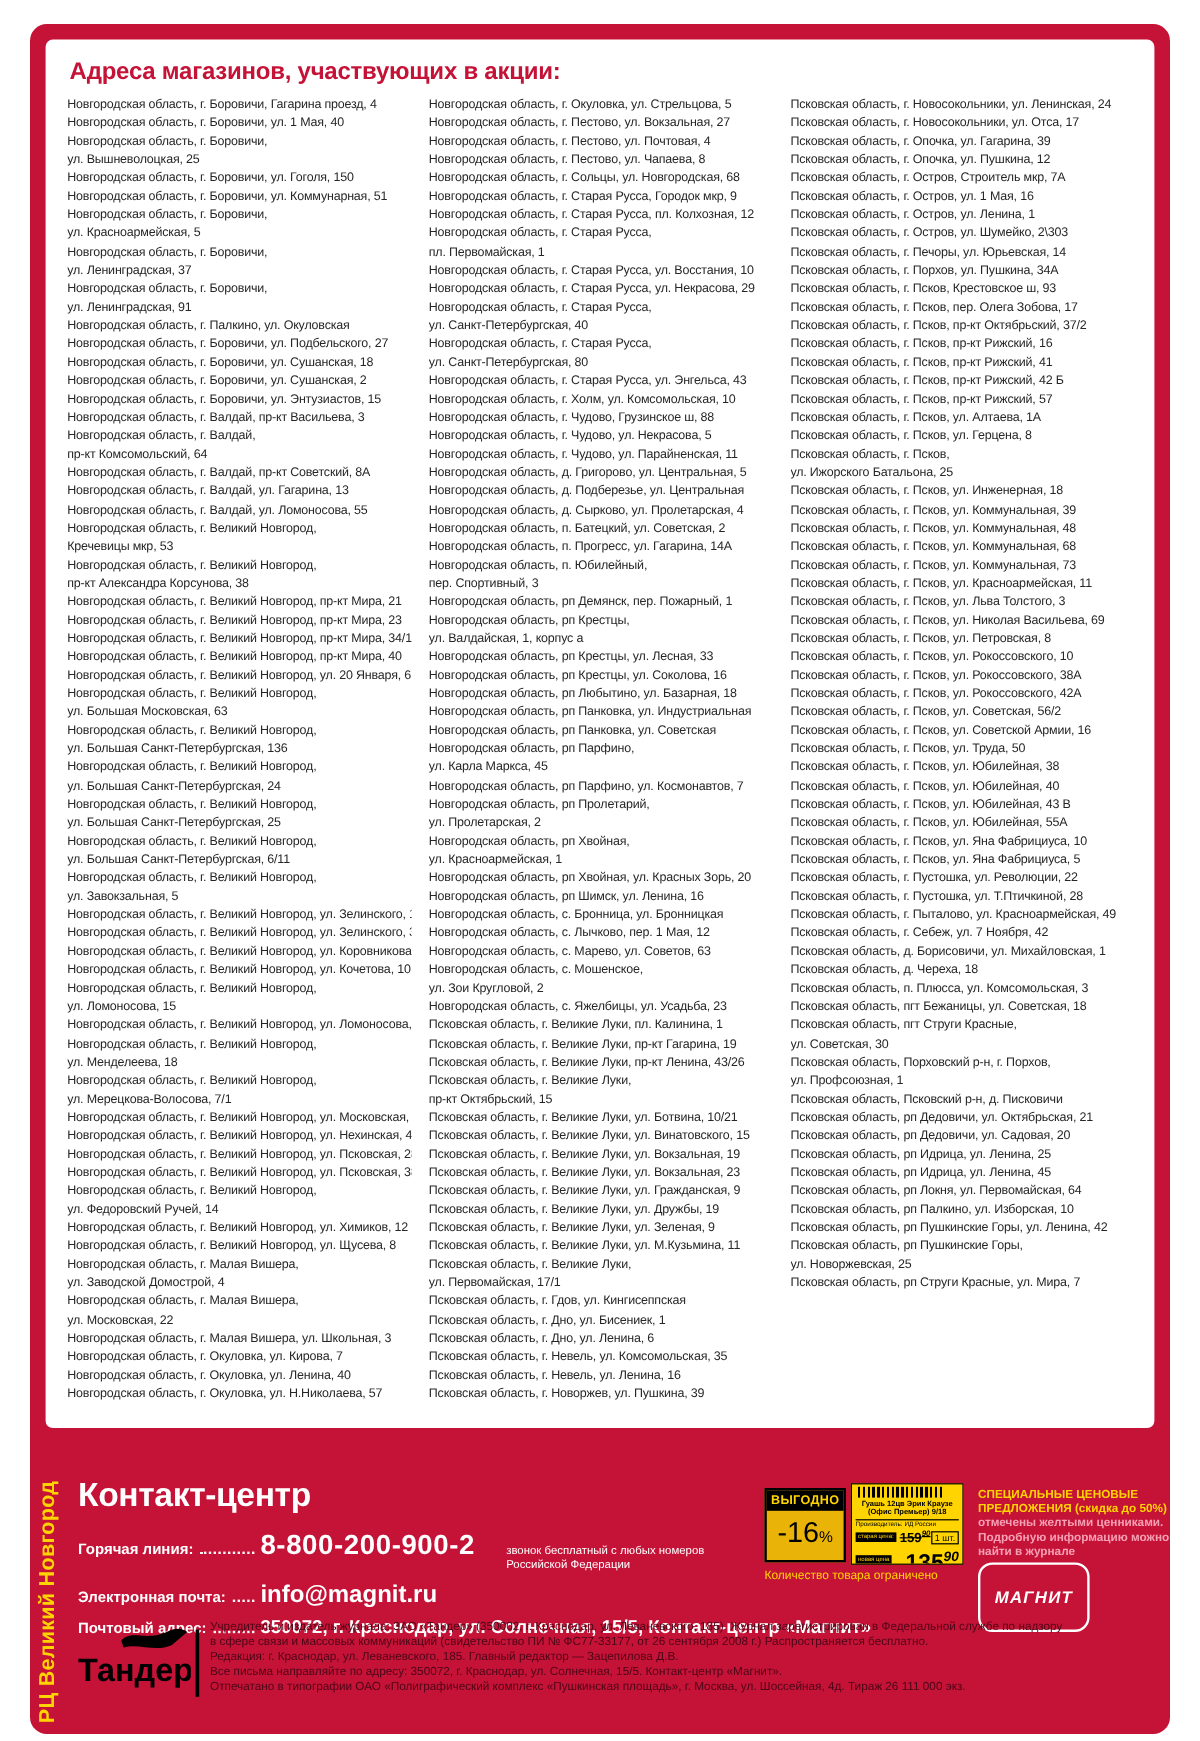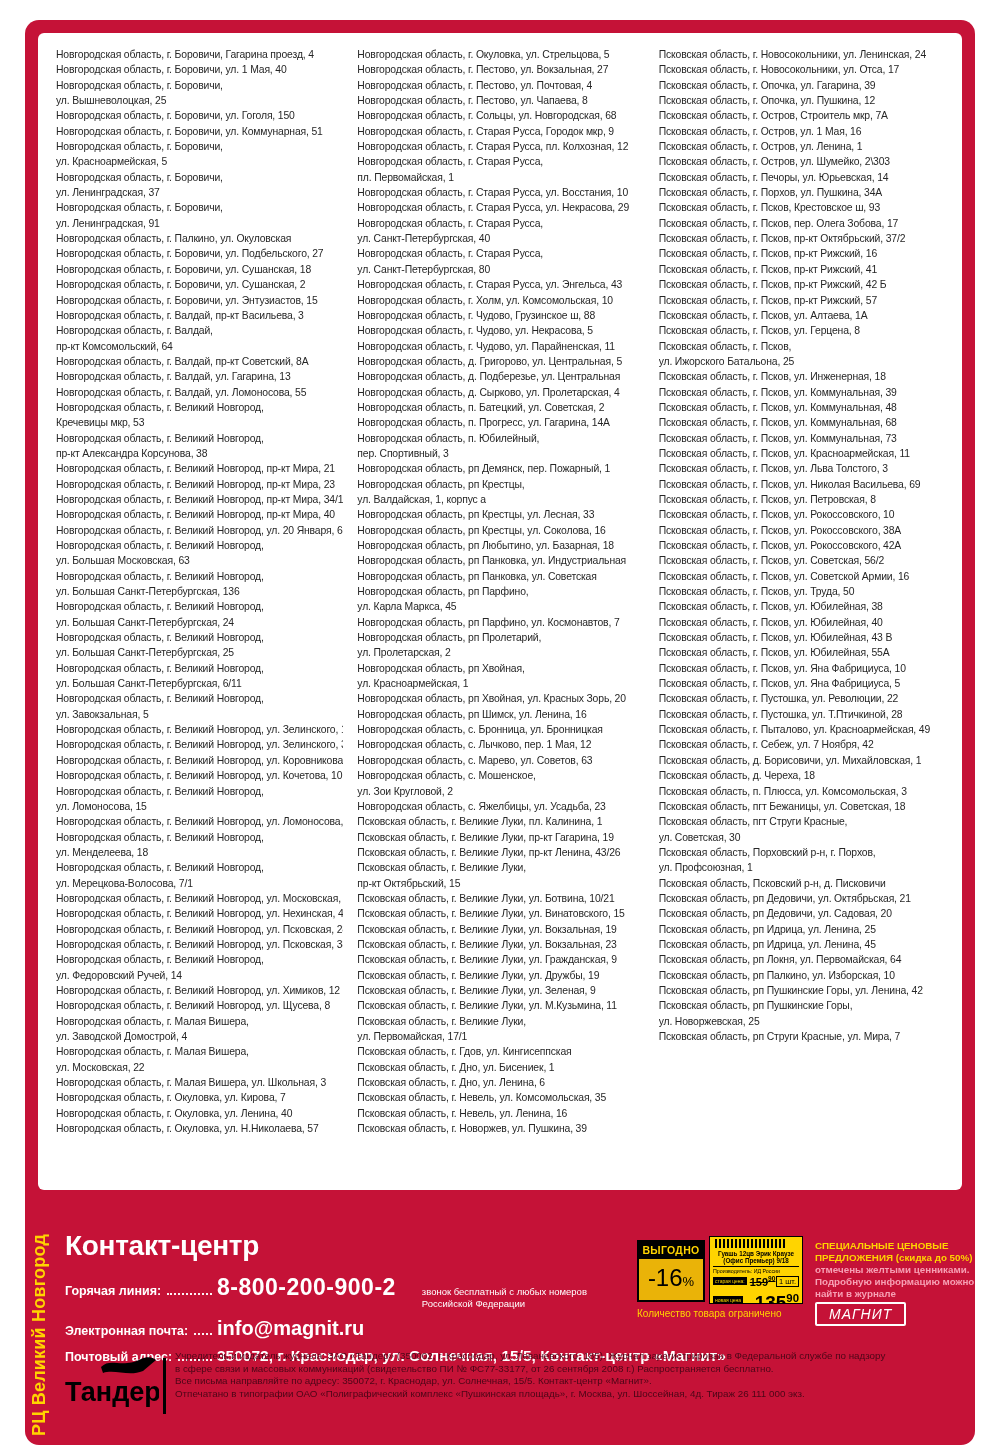--- a/index.html
+++ b/index.html
@@ -47,48 +47,49 @@
 
   .price-tag { position:absolute; left:684px; top:46px; width:94px; height:68px;
                background:#ffd400; border:1px solid #000; padding:1px 3px; overflow:hidden; }
   .barcode { height:9px; margin:1px 14px 2px 2px;
              background:repeating-linear-gradient(90deg,#000 0 2px,#ffd400 2px 4px); }
   .tag-product { font-size:6.3px; line-height:7px; font-weight:bold; color:#000; text-align:center; }
   .tag-producer { font-size:5.3px; color:#000; margin:2px 0 1px; border-top:1px solid #000; padding-top:1px; }
   .tag-row { display:flex; align-items:center; }
   .tag-label { background:#000; color:#ffd400; font-size:5px; line-height:6px; padding:1px 2px; flex:none; }
   .tag-old { font-size:11px; font-weight:bold; color:#000; text-decoration:line-through; margin-left:3px; }
-  .tag-old sup,.tag-new sup { font-size:60%; }
+  .tag-old sup,.tag-new sup { font-size:60%;font-style:italic; }
   .tag-qty { margin-left:auto; border:1px solid #000; font-size:7.5px; font-weight:normal; color:#000; padding:0 2px; }
   .tag-new { font-size:19px; font-weight:bold; color:#000; margin-left:auto; line-height:20px; }
   .limited-note { position:absolute; left:612px; top:118px; width:190px;
                   color:#ffd400; font-size:10px; }
 
   .offers { position:absolute; left:790px; top:50px; width:165px; font-size:9.8px; line-height:12px; font-weight:bold; }
   .offers .hd { color:#ffd400; }
   .offers .disc { color:#ffd400; }
   .offers .body { color:#f7a0b4; }
   .magnit-logo { position:absolute; left:790px; top:112px; display:inline-block;
-                 border:2px solid #fff; border-radius:2px; padding:2px 12px;
-                 color:#fff; font-weight:normal; font-style:italic; font-size:14px; letter-spacing:1px; }
+                 border:2px solid #fff; border-radius:12px; padding:19px 12px;
+                 color:#fff; font-weight:bold; font-style:italic; font-size:14px; letter-spacing:1px; }
 
   .tander { position:absolute; left:38px; top:165px; width:96px; color:#000; }
   .tander svg { display:block; }
   .tander-bar { position:absolute; left:138px; top:168px; width:3px; height:56px; background:#000; }
 
   .legal { position:absolute; left:150px; top:160px; width:800px;
            color:#4b0617; font-size:9.8px; line-height:12.6px; font-weight:normal; }
   .legal .legal-line { white-space:nowrap; overflow:hidden; }
 </style>
 </head>
 <body>
 
 <div class="page">
   <div class="frame">
     <div class="content">
+      <div class="title">Адреса магазинов, участвующих в акции:</div>
       <div class="columns">
         <div class="col">
             <div class="addr-line">Новгородская область, г. Боровичи, Гагарина проезд, 4</div>
             <div class="addr-line">Новгородская область, г. Боровичи, ул. 1 Мая, 40</div>
             <div class="addr-line">Новгородская область, г. Боровичи,</div>
             <div class="addr-line">ул. Вышневолоцкая, 25</div>
             <div class="addr-line">Новгородская область, г. Боровичи, ул. Гоголя, 150</div>
             <div class="addr-line">Новгородская область, г. Боровичи, ул. Коммунарная, 51</div>
             <div class="addr-line">Новгородская область, г. Боровичи,</div>
             <div class="addr-line">ул. Красноармейская, 5</div>
@@ -371,17 +372,18 @@
       <svg width="96" height="58" viewBox="0 0 96 58">
         <path d="M38 12 C48 2, 58 14, 78 4 C84 1, 90 2, 93 5 L80 16 C66 22, 52 14, 40 18 Z" fill="#000"></path>
         <text x="2" y="46" font-family="Liberation Sans, sans-serif" font-size="27" font-weight="bold" fill="#000">Тандер</text>
       </svg>
     </div>
     <div class="tander-bar"></div>
 
     <div class="legal">
         <div class="legal-line">Учредитель и издатель журнала: ЗАО «Тандер» (350002, г. Краснодар, ул. Леваневского, 185). Журнал зарегистрирован в Федеральной службе по надзору</div>
         <div class="legal-line">в сфере связи и массовых коммуникаций (свидетельство ПИ № ФС77-33177, от 26 сентября 2008 г.) Распространяется бесплатно.</div>
+        <div class="legal-line">Редакция: г. Краснодар, ул. Леваневского, 185. Главный редактор — Зацепилова Д.В.</div>
         <div class="legal-line">Все письма направляйте по адресу: 350072, г. Краснодар, ул. Солнечная, 15/5. Контакт-центр «Магнит».</div>
         <div class="legal-line">Отпечатано в типографии ОАО «Полиграфический комплекс «Пушкинская площадь», г. Москва, ул. Шоссейная, 4д. Тираж 26 111 000 экз.</div>
       </div>
   </div>
 </div>
 
 </body></html>

